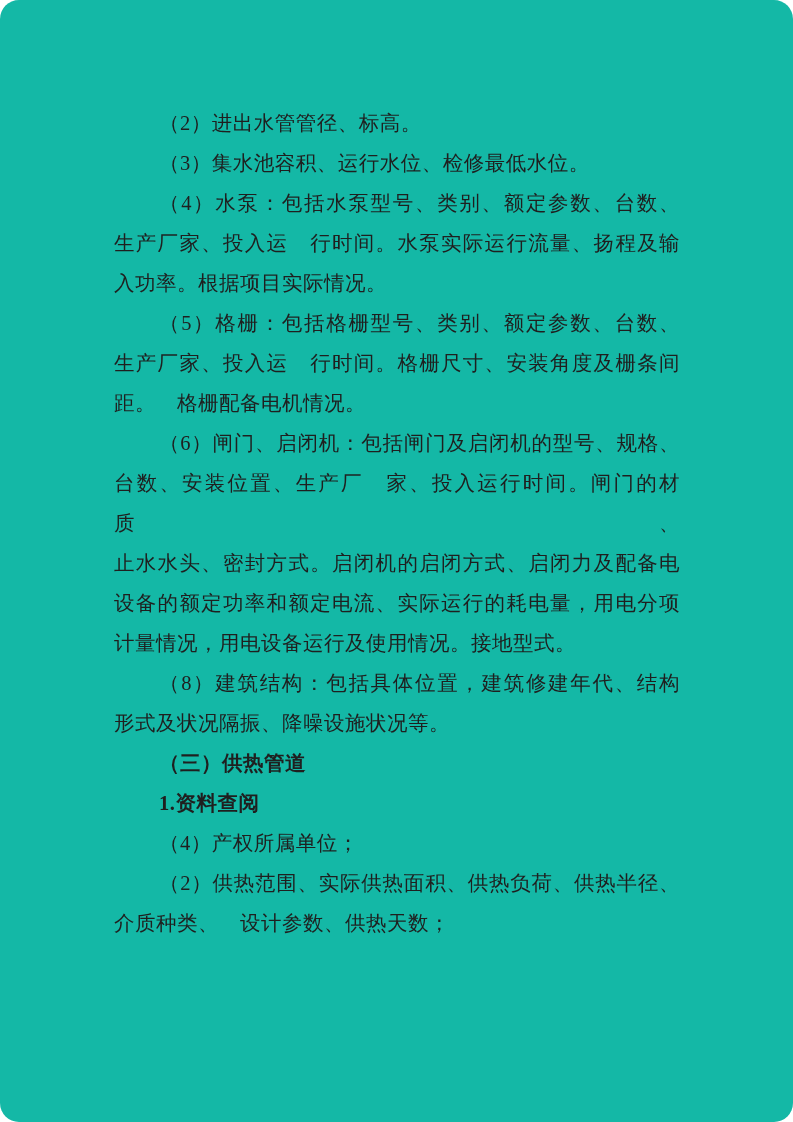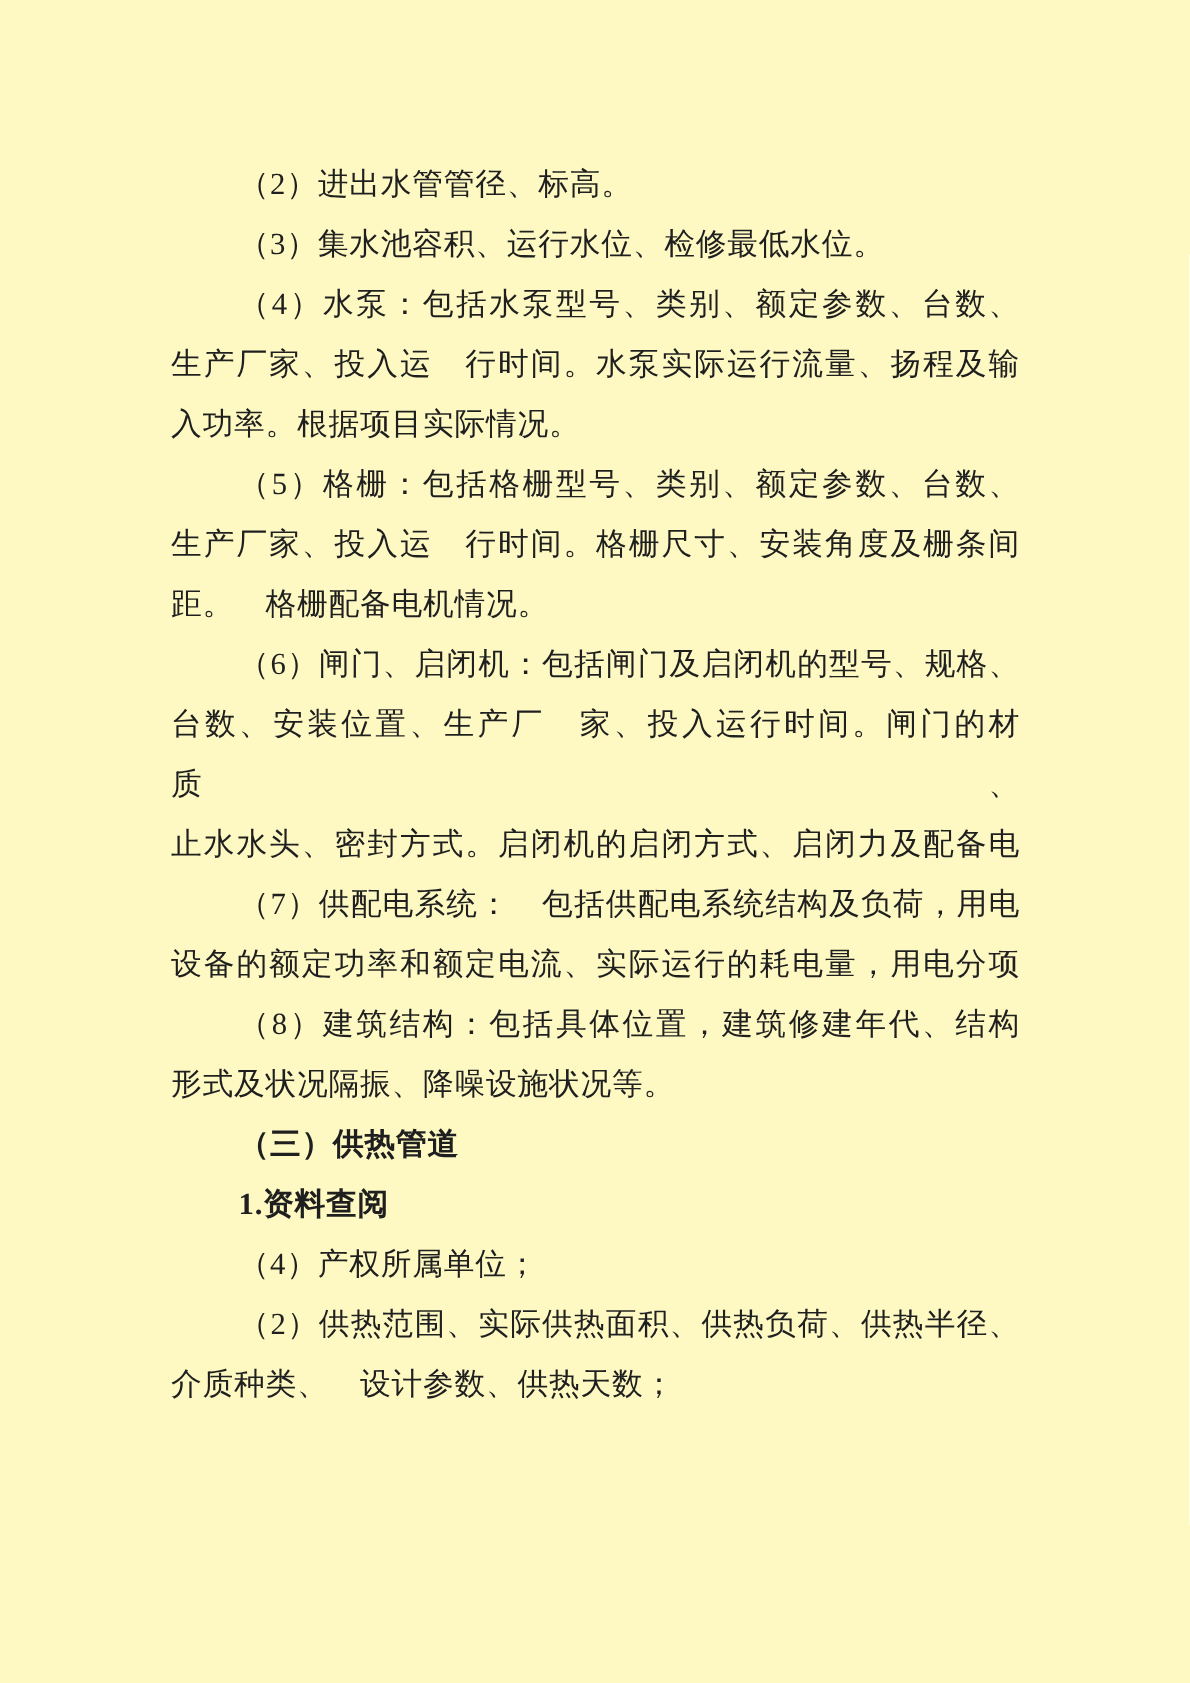--- a/index.html
+++ b/index.html
@@ -4,23 +4,24 @@
 <style>
   html, body {
     margin: 0;
     padding: 0;
     background: #ffffff;
   }
   .page {
     position: relative;
     width: 793px;
     height: 1122px;
-    background: #fef9c3;
+    background: #14b8a6;
     overflow: hidden;
     font-family: "Liberation Serif", "DejaVu Serif", serif;
+    border-radius: 19px;
   }
   .content {
     position: absolute;
     left: 114px;
     top: 103px;
     width: 566px;
     font-size: 20.5px;
     line-height: 40px;
     color: #1f1f1f;
     letter-spacing: 0.5px;
@@ -60,22 +61,22 @@
         <div class="line first">（5）格栅：包括格栅型号、类别、额定参数、台数、</div>
         <div class="line">生产厂家、投入运　行时间。格栅尺寸、安装角度及栅条间</div>
         <div class="line last">距。　格栅配备电机情况。</div>
       </div>
       <div class="para body">
         <div class="line first">（6）闸门、启闭机：包括闸门及启闭机的型号、规格、</div>
         <div class="line">台数、安装位置、生产厂　家、投入运行时间。闸门的材质、</div>
         <div class="line">止水水头、密封方式。启闭机的启闭方式、启闭力及配备电</div>
       </div>
       <div class="para body">
-        <div class="line first">（7）供配电系统：　包括供配电系统结构及负荷，用电</div>
         <div class="line">设备的额定功率和额定电流、实际运行的耗电量，用电分项</div>
+        <div class="line last">计量情况，用电设备运行及使用情况。接地型式。</div>
       </div>
       <div class="para body">
         <div class="line first">（8）建筑结构：包括具体位置，建筑修建年代、结构</div>
         <div class="line last">形式及状况隔振、降噪设施状况等。</div>
       </div>
       <div class="para heading">
         <div class="line first last">（三）供热管道</div>
       </div>
       <div class="para heading">
         <div class="line first last">1.资料查阅</div>

